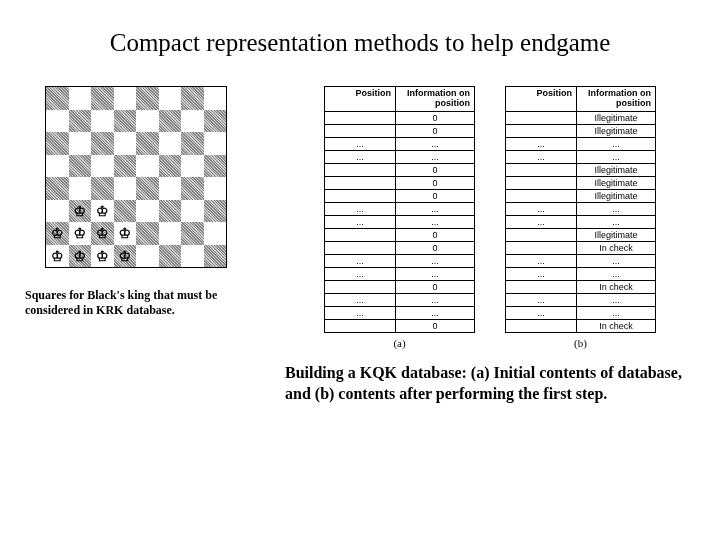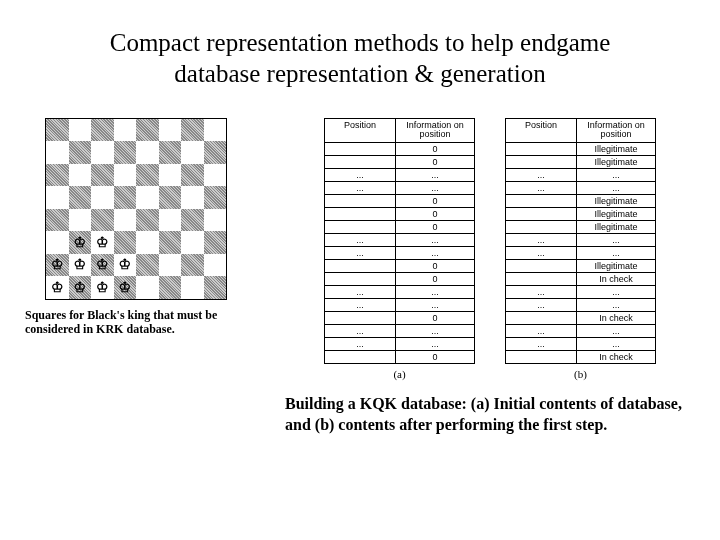--- a/index.html
+++ b/index.html
@@ -3,40 +3,40 @@
 <meta charset="utf-8">
 <style>
 body{margin:0;padding:0;width:720px;height:540px;font-family:Georgia,serif;background:#fff;color:#000}
 .title{text-align:center;font-size:25px;padding:27px 40px 8px;line-height:1.25}
 .content{display:flex;padding:20px 20px 0;gap:10px}
 .left{width:250px}
 .board{width:180px;height:180px;display:grid;grid-template-columns:repeat(8,1fr);grid-template-rows:repeat(8,1fr);border:1.5px solid #000;margin-left:25px}
 .sq{position:relative}
 .dk{background:repeating-linear-gradient(45deg,#888 0 1px,#ccc 1px 2px)}
 .pc{position:absolute;inset:2px;font-size:14px;display:flex;align-items:center;justify-content:center;color:#000;font-weight:bold}
-.board-cap{font-size:12px;font-weight:bold;margin-top:8px;line-height:1.2;padding:0 5px}
+.board-cap{font-size:12px;font-weight:bold;margin-top:20px;line-height:1.2;padding:0 5px}
 .right{flex:1;position:relative}
 .tables{display:flex;gap:30px;justify-content:center}
 .tbl{display:flex;flex-direction:column;font-size:9px;font-family:Arial,sans-serif}
 .hdr{display:flex;border:1px solid #000}
-.hdr>div{padding:2px 4px;text-align:center;font-weight:normal;line-height:1.1}
+.hdr>div{padding:2px 4px;text-align:right;font-weight:bold;line-height:1.1}
 .hc1{width:62px;border-right:1px solid #000}
 .hc2{width:70px}
 .row{display:flex;border-left:1px solid #000;border-right:1px solid #000;border-bottom:1px solid #000}
 .row>div{padding:1px 4px;text-align:center}
 .rc1{width:62px;border-right:1px solid #000}
 .rc2{width:70px}
 .sublabel{text-align:center;font-size:11px;margin-top:4px}
 .right-cap{font-size:16px;font-weight:bold;margin-top:14px;line-height:1.3;padding:0 5px}
 </style>
 </head>
 <body>
 
 <div class="title">
-  <span>Compact representation methods to help endgame</span><br><span>database representation &amp; generation</span>
+  <span>Compact representation methods to help endgame</span><br>
 </div>
 
 <div class="content">
   <div class="left">
     <div class="board" id="board">
         <div class="sq dk"></div>
         <div class="sq"></div>
         <div class="sq dk"></div>
         <div class="sq"></div>
         <div class="sq dk"></div>

